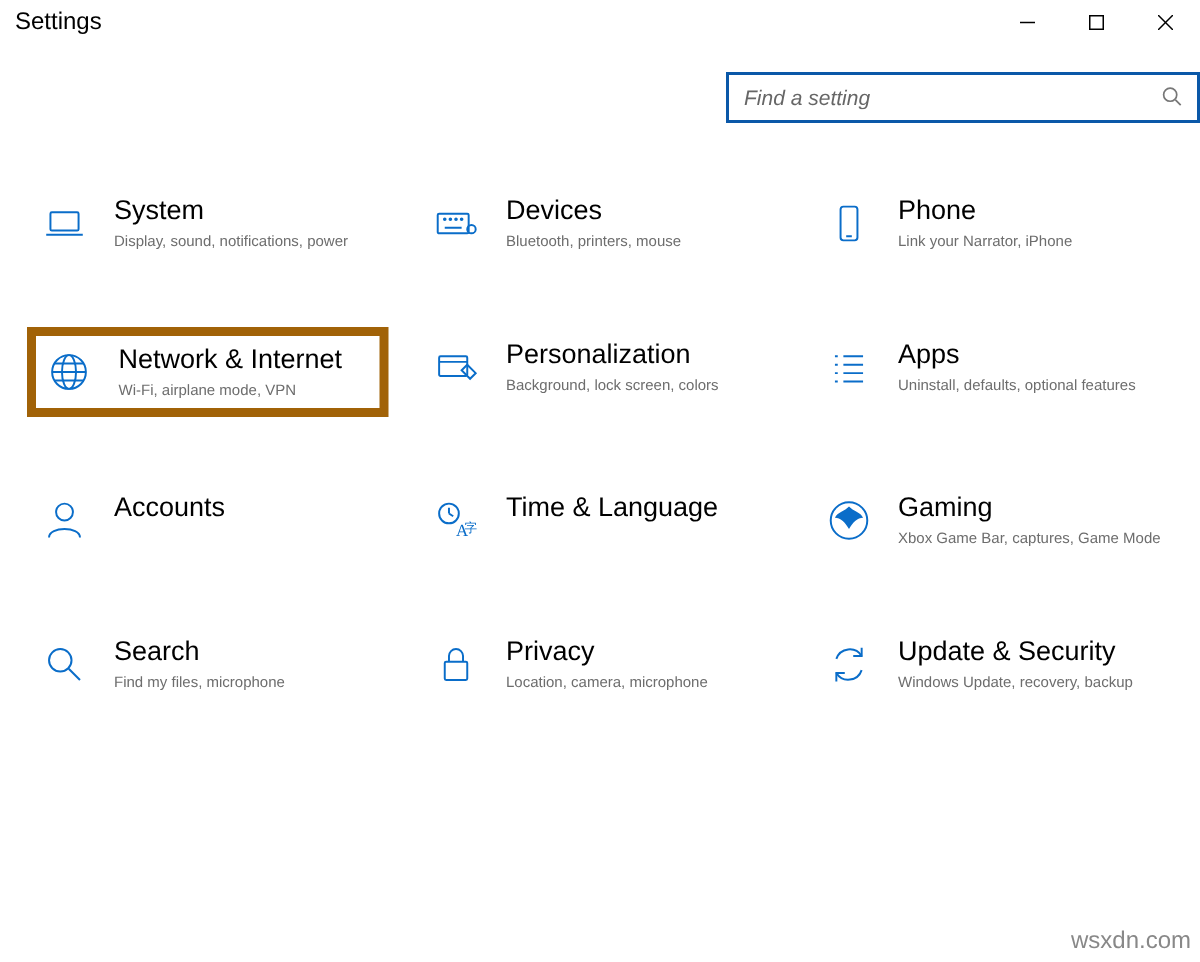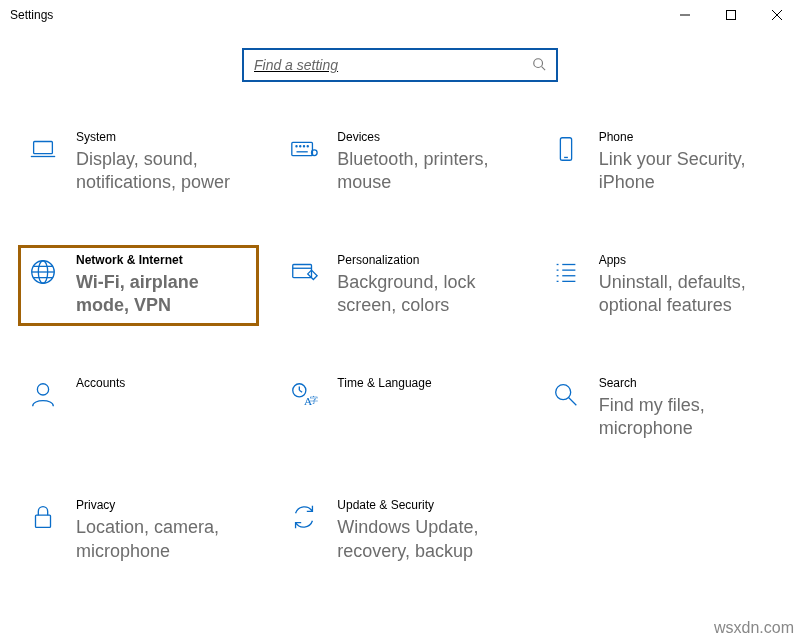--- a/index.html
+++ b/index.html
@@ -14,40 +14,39 @@
     position: relative;
   }
   .titlebar {
     height: 30px;
     display: flex;
     align-items: center;
     padding-left: 10px;
     position: relative;
   }
   .titlebar .title {
-    font-size: 12px;
+    font-size: 16px;
   }
   .win-controls {
     position: absolute;
     right: 0; top: 0;
     display: flex;
   }
   .win-controls .ctl {
     width: 46px; height: 30px;
     display: flex; align-items: center; justify-content: center;
     font-family: inherit;
   }
   .ctl svg { display: block; }
   .search-wrap {
     width: 100%;
     display: flex;
-    justify-content: center;
+    justify-content: flex-end;
     margin-top: 18px;
     margin-bottom: 40px;
-    text-decoration: underline;
   }
   .search {
     width: 316px;
     height: 34px;
     border: 2px solid #0a58a8;
     display: flex;
     align-items: center;
     padding: 0 10px;
   }
   .search input {
@@ -69,35 +68,34 @@
     padding: 0 18px 0 18px;
   }
   .tile {
     display: flex;
     align-items: flex-start;
     gap: 16px;
     padding: 6px 6px 6px 6px;
     border: 2px solid transparent;
   }
   .tile.highlight {
-    border: 3px solid #a16207;
+    border: 6px solid #a16207;
     padding: 5px;
-    font-weight: bold;
   }
   .ico {
     width: 34px; height: 34px;
     flex: 0 0 34px;
     color: #0a6dc9;
     display: flex; align-items: center; justify-content: center;
     margin-top: 2px;
   }
   .ico svg { width: 30px; height: 30px; stroke: #0a6dc9; fill: none; stroke-width: 1.4; }
   .txt { flex: 1 1 auto; }
-  .ttitle { font-size: 12px; color: #000; margin-bottom: 4px; }
-  .tdesc { font-size: 18px; color: #6d6d6d; line-height: 1.3; }
+  .ttitle { font-size: 18px; color: #000; margin-bottom: 4px; }
+  .tdesc { font-size: 10px; color: #6d6d6d; line-height: 1.3; }
   .watermark {
     position: absolute;
     right: 6px;
     bottom: 4px;
     font-size: 16px;
     color: #888;
   }
 </style>
 </head>
 <body>
@@ -171,21 +169,21 @@
 
   <div class="tile">
     <div class="ico">
       <svg viewBox="0 0 32 32">
           <rect x="10" y="4" width="12" height="24" rx="2"></rect>
           <line x1="14" y1="25" x2="18" y2="25"></line>
         </svg>
     </div>
     <div class="txt">
       <div class="ttitle">Phone</div>
-      <div class="tdesc">Link your Security, iPhone</div>
+      <div class="tdesc">Link your Narrator, iPhone</div>
     </div>
   </div>
 
   <div class="tile highlight">
     <div class="ico">
       <svg viewBox="0 0 32 32">
           <circle cx="16" cy="16" r="12"></circle>
           <ellipse cx="16" cy="16" rx="5" ry="12"></ellipse>
           <line x1="4" y1="16" x2="28" y2="16"></line>
           <line x1="6" y1="10" x2="26" y2="10"></line>
@@ -251,20 +249,32 @@
           <line x1="11" y1="11" x2="14" y2="13"></line>
           <text x="16" y="27" font-size="12" fill="#0a6dc9" stroke="none" font-family="Segoe UI">A</text>
           <text x="22" y="24" font-size="9" fill="#0a6dc9" stroke="none">字</text>
         </svg>
     </div>
     <div class="txt">
       <div class="ttitle">Time &amp; Language</div>
     </div>
   </div>
 
+  <div class="tile">
+    <div class="ico">
+      <svg viewBox="0 0 32 32">
+          <circle cx="16" cy="16" r="13"></circle>
+          <path d="M16 6 C12 10 8 10 6 14 C10 14 13 17 16 22 C19 17 22 14 26 14 C24 10 20 10 16 6 Z" fill="#0a6dc9" stroke="none"></path>
+        </svg>
+    </div>
+    <div class="txt">
+      <div class="ttitle">Gaming</div>
+      <div class="tdesc">Xbox Game Bar, captures, Game Mode</div>
+    </div>
+  </div>
 
 
   <div class="tile">
     <div class="ico">
       <svg viewBox="0 0 32 32">
           <circle cx="13" cy="13" r="8"></circle>
           <line x1="19" y1="19" x2="27" y2="27"></line>
         </svg>
     </div>
     <div class="txt">

